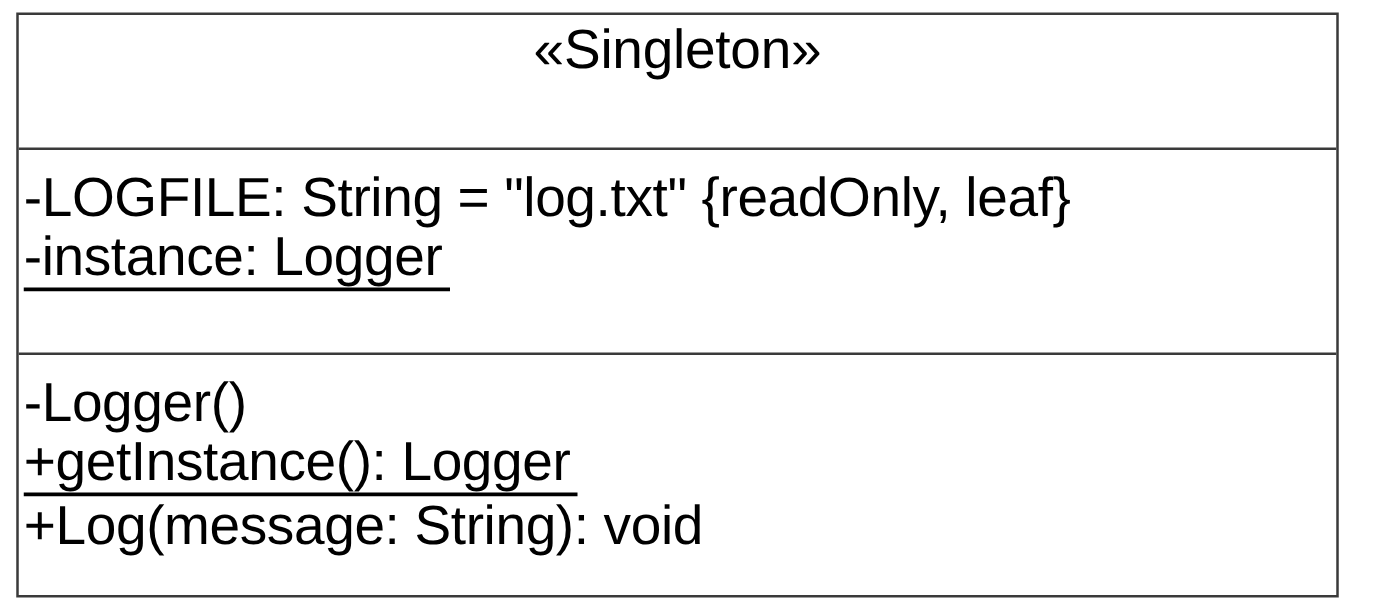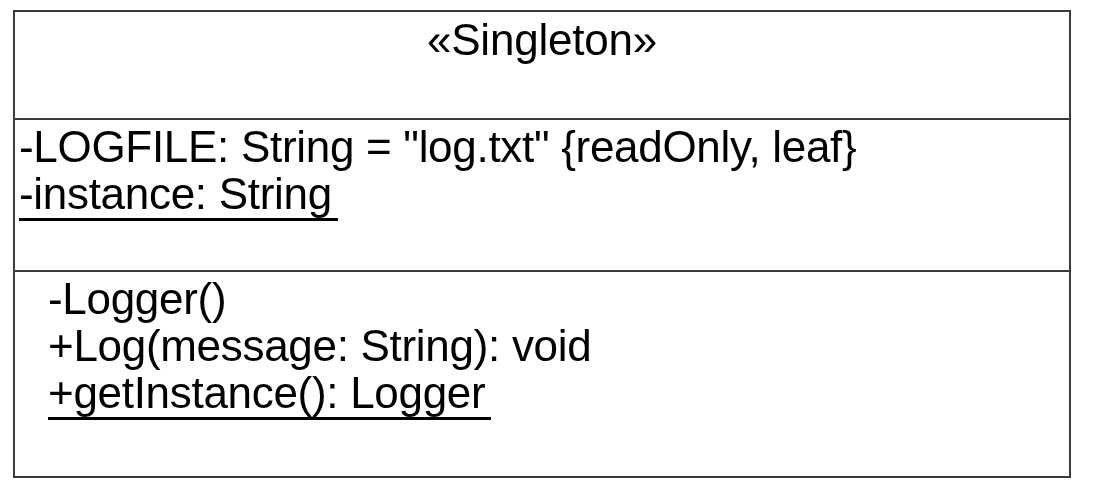--- a/index.html
+++ b/index.html
@@ -27,20 +27,21 @@
     position: absolute;
     left: 13px;
     top: 10px;
     width: 1058px;
     height: 468px;
     box-sizing: border-box;
     border: 2px solid #3a3a3a;
     background: #ffffff;
     display: flex;
     flex-direction: column;
+    gap: 12px;
   }
 
   
   .compartment-name {
     box-sizing: border-box;
     height: 108px;
     border-bottom: 2px solid #3a3a3a;
     display: flex;
     flex-direction: column;
     align-items: center;
@@ -64,21 +65,20 @@
     padding: 3px 0 0 4px;
     overflow: hidden;
   }
 
   
   .compartment-operations {
     box-sizing: border-box;
     flex: 1 1 auto;
     padding: 3px 0 0 4px;
     overflow: hidden;
-    margin-left: 29px;
   }
 
   .member {
     font-size: 44px;
     line-height: 47px;
     white-space: nowrap;
     letter-spacing: -0.3px;
     display: block;
   }
   .member .txt {
@@ -99,30 +99,30 @@
 
     <div class="compartment-name">
       <div class="stereotype">«Singleton»</div>
     </div>
 
     <div class="compartment-attributes">
       <div class="member">
         <span class="txt">-LOGFILE: String = "log.txt" {readOnly, leaf}</span>
       </div>
       <div class="member static">
-        <span class="txt">-instance: String</span>
+        <span class="txt">-instance: Logger</span>
       </div>
     </div>
 
     <div class="compartment-operations">
       <div class="member">
         <span class="txt">-Logger()</span>
       </div>
+      <div class="member static">
+        <span class="txt">+getInstance(): Logger</span>
+      </div>
       <div class="member">
         <span class="txt">+Log(message: String): void</span>
-      </div>
-      <div class="member static">
-        <span class="txt">+getInstance(): Logger</span>
       </div>
     </div>
 
   </div>
 </div>
 
 </body></html>

